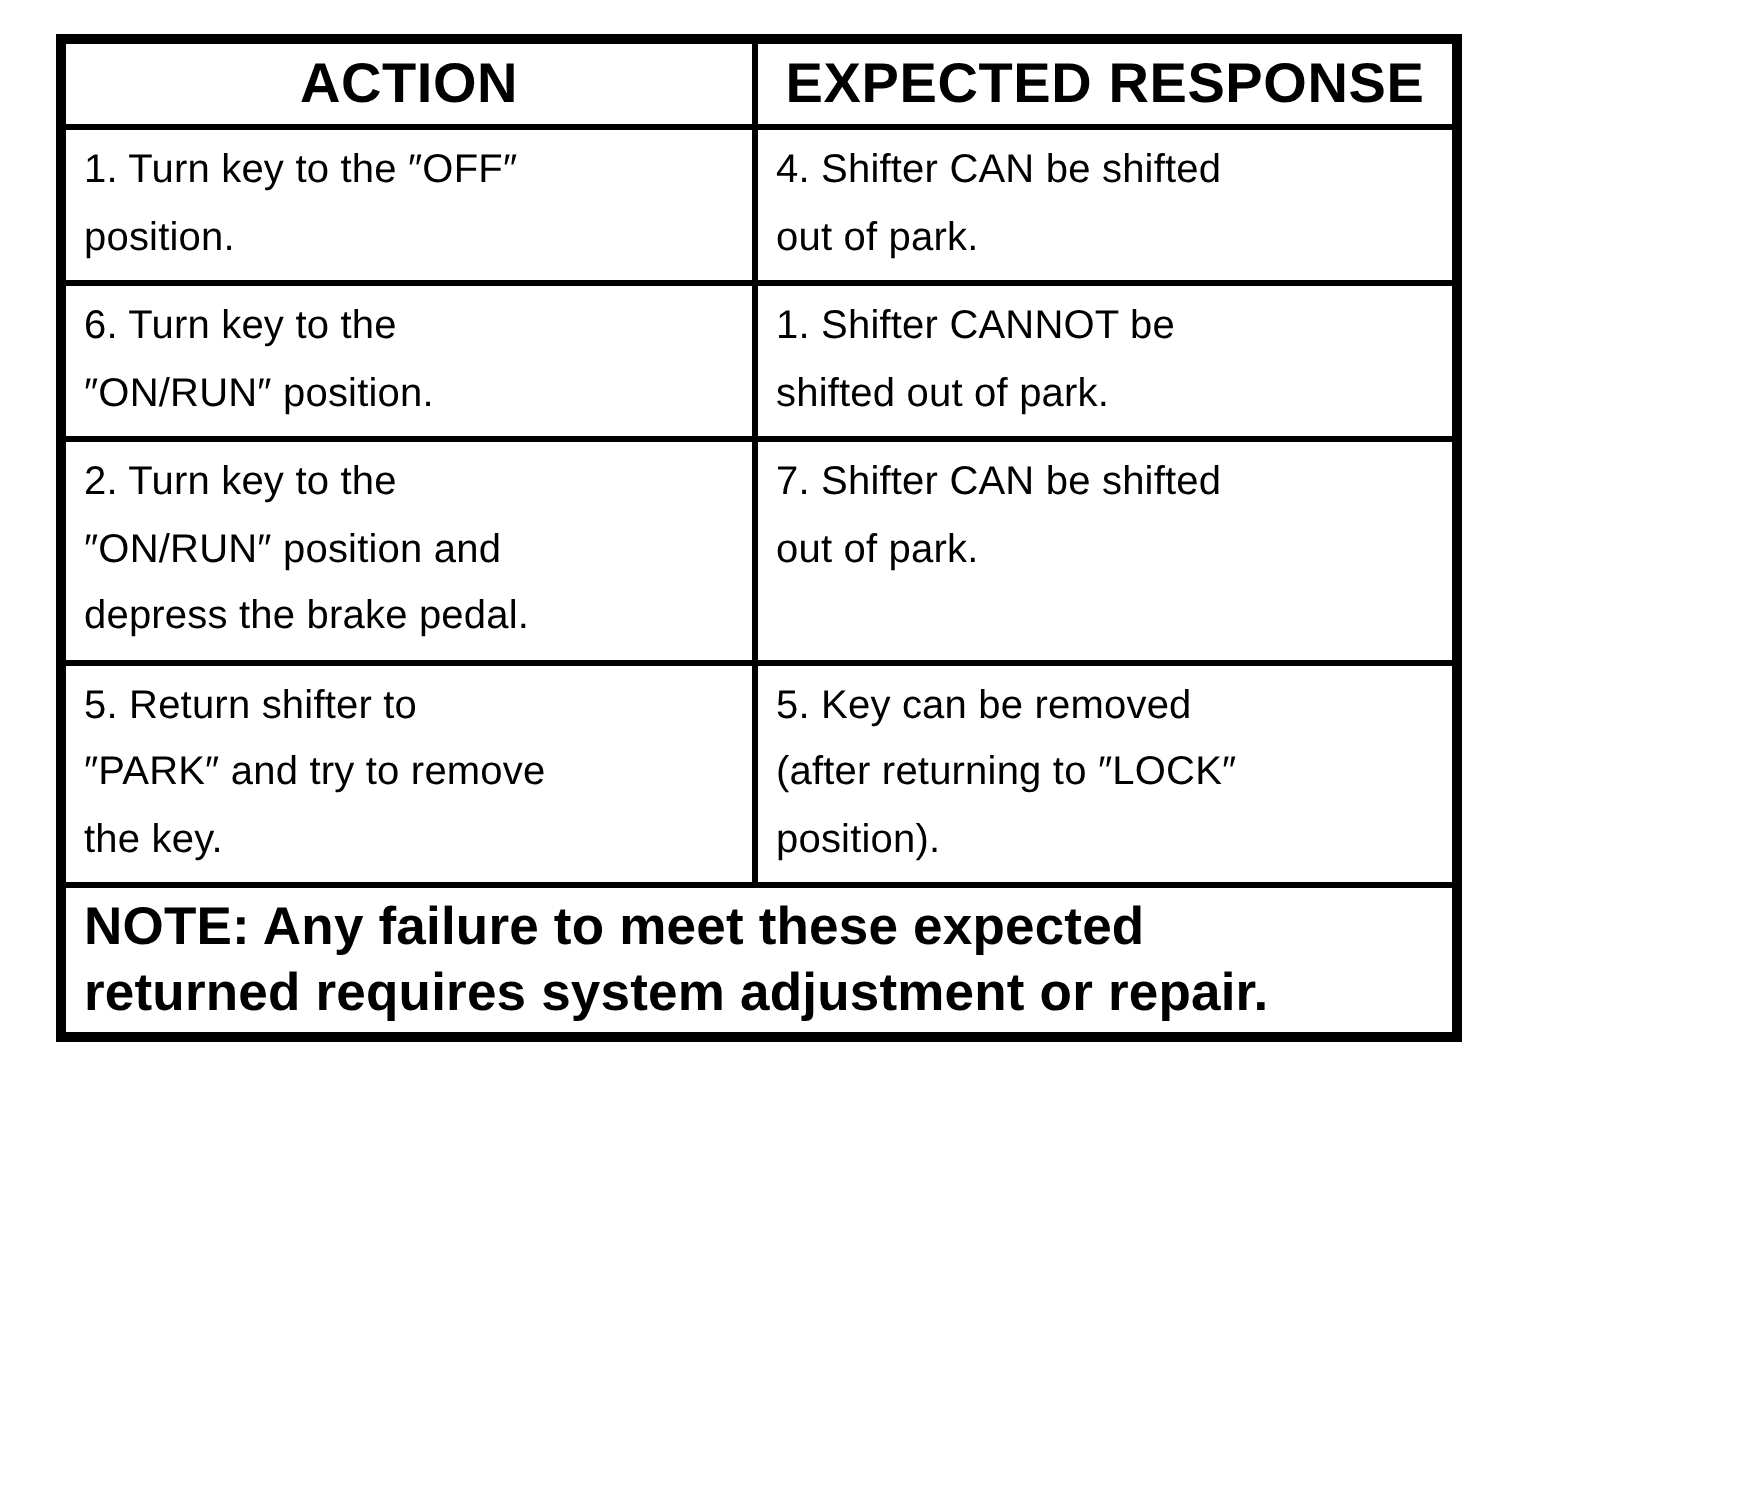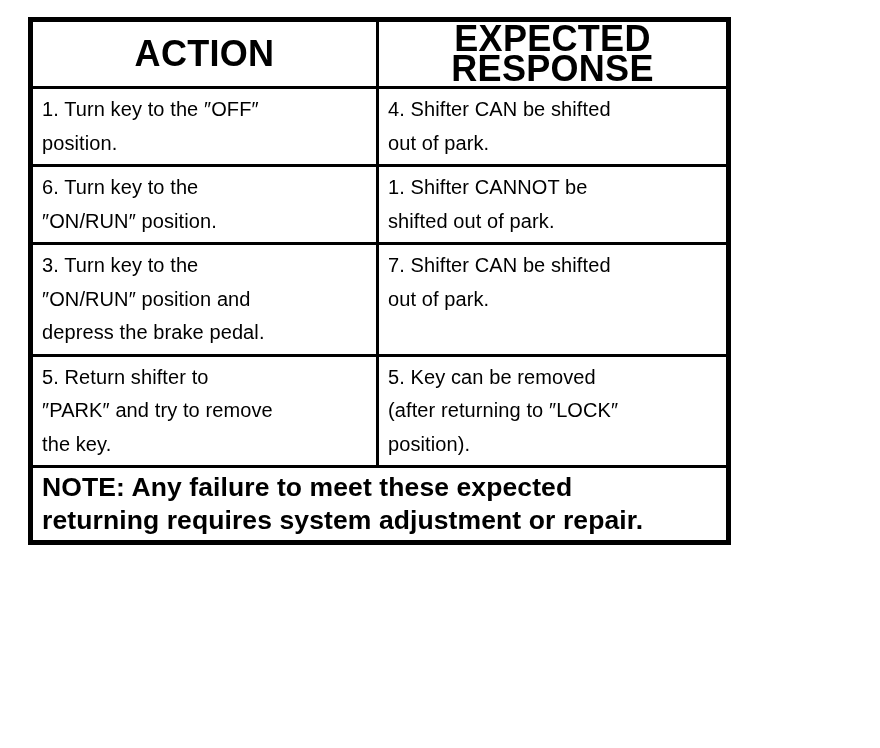--- a/index.html
+++ b/index.html
@@ -27,21 +27,21 @@
   }
   col.action-col    { width: 347px; }
   col.response-col  { width: 351px; }
   th, td {
     border: 3px solid #000000;
     vertical-align: top;
     background: #ffffff;
     overflow: hidden;
   }
   th {
-    font-size: 36px;
+    font-size: 28px;
     font-weight: bold;
     text-align: center;
     vertical-align: middle;
     padding: 2px 4px;
     letter-spacing: 0.3px;
     line-height: 30px;
     margin-top: 18px;
   }
   td.cell {
     font-size: 20px;
@@ -89,33 +89,33 @@
         <td class="cell">4. Shifter CAN be shifted
 out of park.</td>
       </tr>
       <tr class="row-2">
         <td class="cell">6. Turn key to the
 ″ON/RUN″ position.</td>
         <td class="cell">1. Shifter CANNOT be
 shifted out of park.</td>
       </tr>
       <tr class="row-3">
-        <td class="cell">3. Turn key to the
+        <td class="cell">2. Turn key to the
 ″ON/RUN″ position and
 depress the brake pedal.</td>
         <td class="cell">7. Shifter CAN be shifted
 out of park.</td>
       </tr>
       <tr class="row-5">
         <td class="cell">5. Return shifter to
 ″PARK″ and try to remove
 the key.</td>
         <td class="cell">5. Key can be removed
 (after returning to ″LOCK″
 position).</td>
       </tr>
       <tr class="note-row">
         <td class="note-cell" colspan="2">NOTE: Any failure to meet these expected
-returning requires system adjustment or repair.</td>
+returned requires system adjustment or repair.</td>
       </tr>
     </tbody>
   </table>
 </div>
 
 </body></html>

